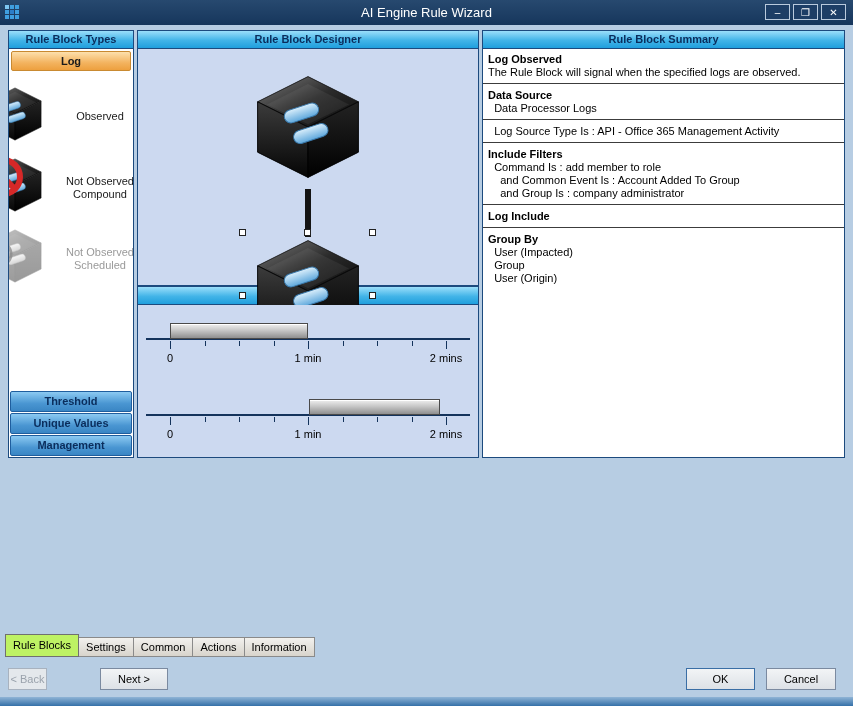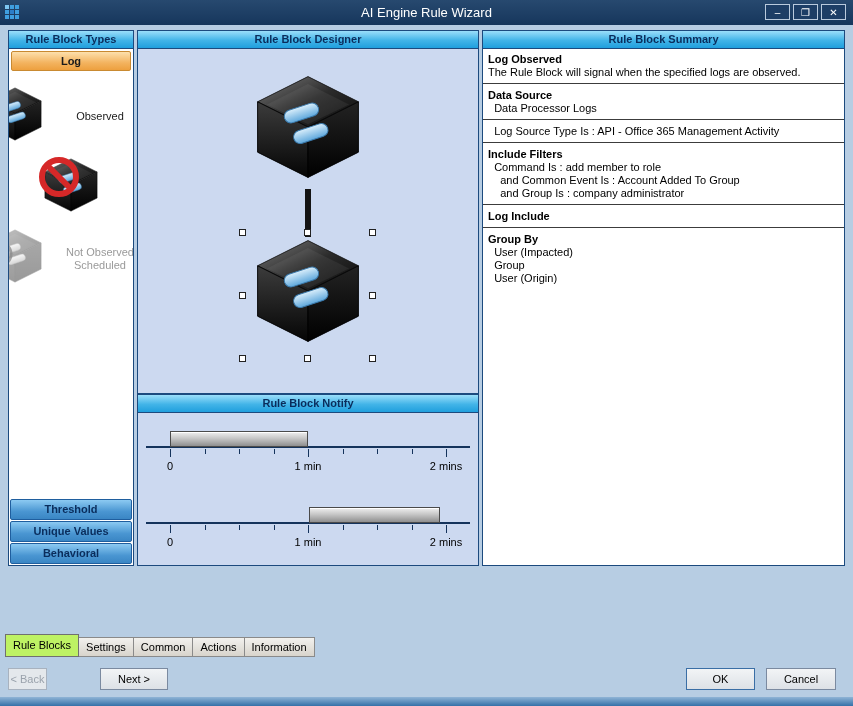--- a/index.html
+++ b/index.html
@@ -9,21 +9,21 @@
   .titlebar{position:absolute;top:0;left:0;right:0;height:25px;background:linear-gradient(180deg,#27496f,#16365c);}
   .app-icon{position:absolute;left:5px;top:5px;width:15px;height:15px;display:grid;grid-template-columns:repeat(3,4px);grid-template-rows:repeat(3,4px);gap:1px;}
   .app-icon i{background:#3f9fe0;}
   .app-icon i:nth-child(1){background:#7cc6f2;}
   .app-icon i:nth-child(5){background:#2d7ec8;}
   .title{position:absolute;left:0;right:0;top:0;height:43px;line-height:25px;text-align:center;color:#ffffff;font-size:13px;}
   .win-buttons{position:absolute;right:7px;top:4px;display:flex;gap:3px;}
   .win-btn{width:25px;height:16px;background:#1d3e66;border:1px solid #b9cadd;color:#fff;font-size:10px;display:flex;align-items:center;justify-content:center;cursor:default;box-sizing:border-box;}
 
   
-  .panel{position:absolute;top:30px;height:536px;border:1px solid #1c4a7e;background:#fff;box-sizing:border-box;display:flex;flex-direction:column;}
+  .panel{position:absolute;top:30px;height:428px;border:1px solid #1c4a7e;background:#fff;box-sizing:border-box;display:flex;flex-direction:column;}
   .panel-left{left:8px;width:126px;}
   .panel-mid{left:137px;width:342px;}
   .panel-right{left:482px;width:363px;}
   .panel-header{flex:0 0 17px;height:17px;background:linear-gradient(180deg,#9bdefa,#42b4e8 55%,#209fdd);color:#0a2d5c;font-weight:bold;font-size:11px;text-align:center;line-height:17px;border-bottom:1px solid #1c4a7e;}
 
   
   .log-btn{margin:2px;height:18px;background:linear-gradient(180deg,#fde0ac,#f3b35f 60%,#eda03f);border:1px solid #c98a31;border-radius:2px;color:#1a1a1a;font-weight:bold;font-size:11px;text-align:center;line-height:18px;cursor:pointer;}
   .type-list{flex:1;display:flex;flex-direction:column;align-items:center;padding-top:12px;overflow:hidden;}
   .type-item{display:flex;flex-direction:row;align-items:center;margin-bottom:13px;cursor:pointer;}
   .cube-wrap{position:relative;width:58px;height:58px;}
@@ -150,39 +150,40 @@
     <div class="type-item">
       <div class="cube-wrap">
         <svg class="cube-sm" width="58" height="58" viewBox="0 0 120 120">
             <use href="#cube"></use>
           </svg>
         <svg class="ban" width="46" height="46" viewBox="0 0 46 46">
           <circle cx="23" cy="23" r="17" fill="none" stroke="#d62828" stroke-width="6"></circle>
           <line x1="11" y1="11" x2="35" y2="35" stroke="#d62828" stroke-width="6"></line>
         </svg>
       </div>
+      <div class="type-label">Not Observed Compound</div>
     </div>
     <div class="type-item scheduled">
       <div class="cube-wrap">
         <svg class="cube-sm" width="58" height="58" viewBox="0 0 120 120">
             <use href="#cube"></use>
           </svg>
         <svg class="clock" width="34" height="34" viewBox="0 0 34 34">
           <circle cx="17" cy="17" r="12" fill="#dcdcdc" fill-opacity="0.7" stroke="#8a8a8a" stroke-width="3"></circle>
           <line x1="17" y1="17" x2="17" y2="9" stroke="#777" stroke-width="2"></line>
           <line x1="17" y1="17" x2="23" y2="19" stroke="#777" stroke-width="2"></line>
         </svg>
       </div>
       <div class="type-label">Not Observed Scheduled</div>
     </div>
   </div>
   <div class="left-bottom">
     <div class="blue-btn">Threshold</div>
     <div class="blue-btn">Unique Values</div>
-    <div class="blue-btn">Behavioral</div>
+    <div class="blue-btn">Management</div>
   </div>
 </div>
 
 <div class="panel panel-mid">
   <div class="panel-header">Rule Block Designer</div>
   <div class="designer">
     <svg class="cube-big cube1" viewBox="0 0 120 120">
         <use href="#cube"></use>
       </svg>
     <div class="connector"></div>

